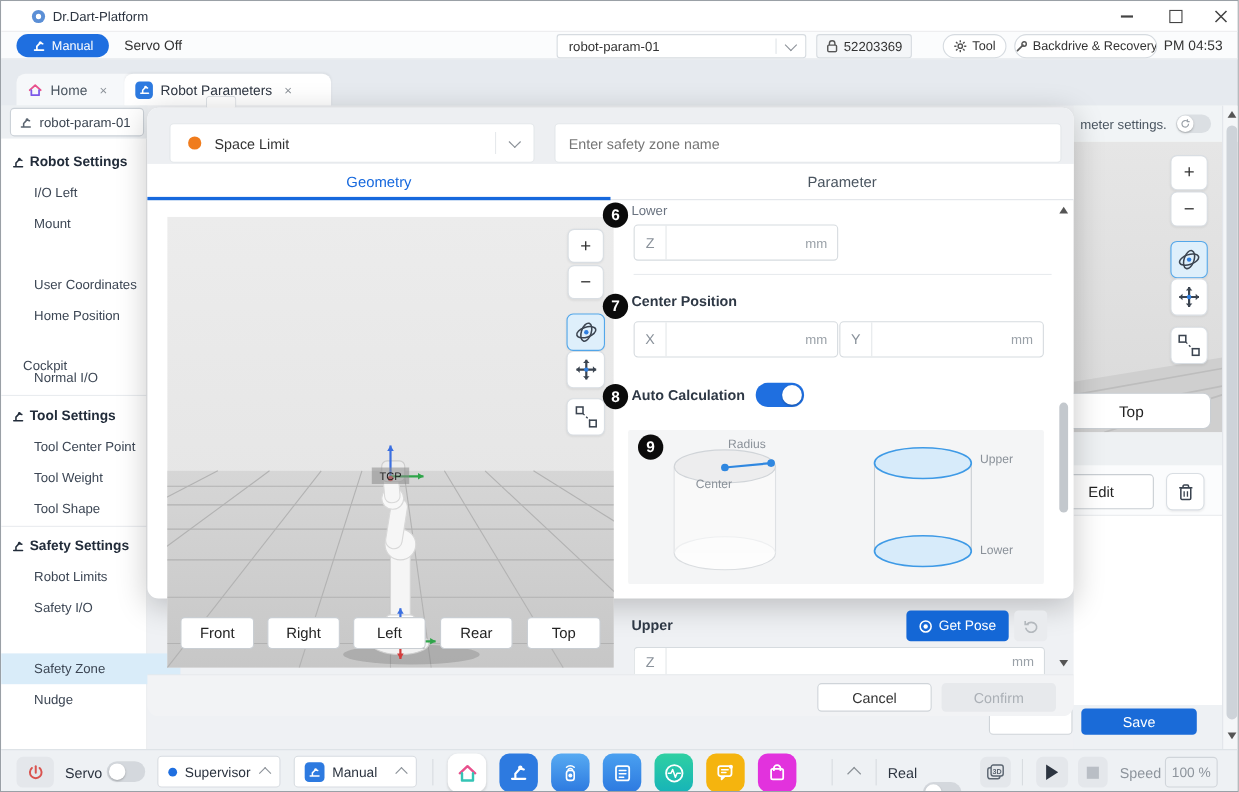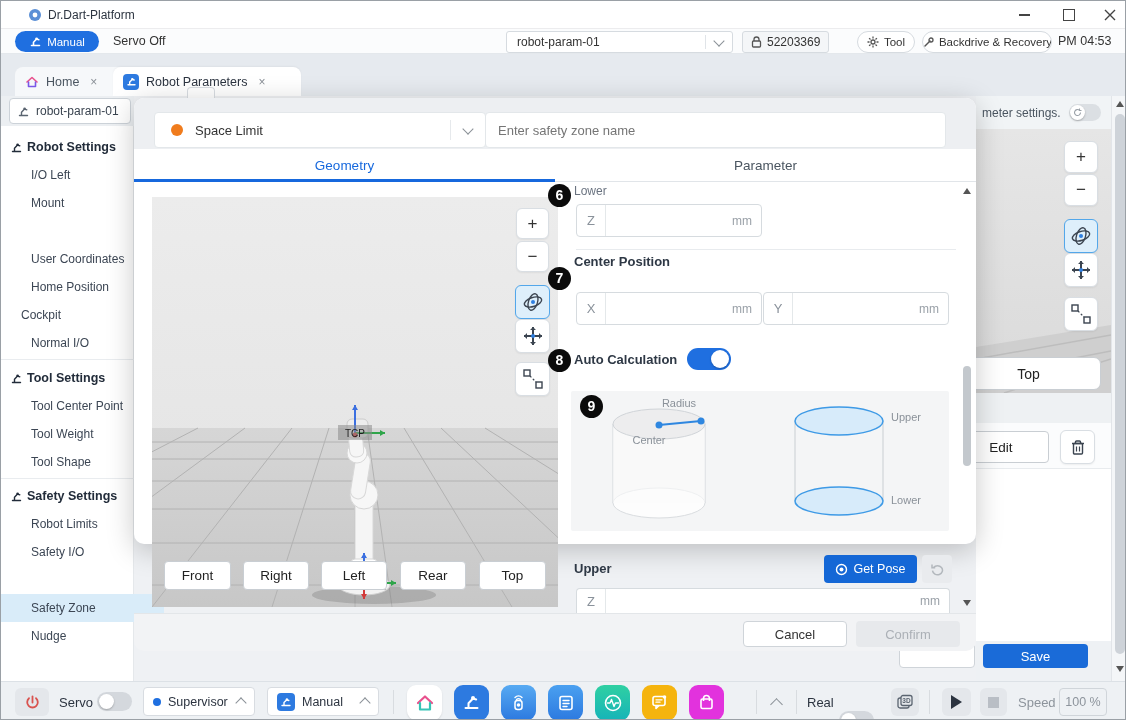--- a/index.html
+++ b/index.html
@@ -158,21 +158,21 @@
       <svg class="abs" style="left:9px;top:6px;" width="13" height="13">
           <path d="M2.5 10.5h8M4.5 10.5V7.2L7.5 4l2.3.8" fill="none" stroke="#222c3a" stroke-width="1.4" stroke-linecap="round" stroke-linejoin="round"></path>
           <circle cx="7.6" cy="3.8" r="1.3" fill="#222c3a"></circle>
         </svg>
       <span>Robot Settings</span>
     </div>
     <div class="sb-item" style="top:35px;">I/O Left</div>
     <div class="sb-item" style="top:63px;">Mount</div>
     <div class="sb-item" style="top:119px;">User Coordinates</div>
     <div class="sb-item" style="top:147px;">Home Position</div>
-    <div class="sb-item" style="top:175px;padding-left:20px;">Cockpit</div>
+    <div class="sb-item" style="top:192px;padding-left:20px;">Cockpit</div>
     <div class="sb-item" style="top:203px;">Normal I/O</div>
     <div class="sb-div" style="top:233px;"></div>
     <div class="sb-header" style="top:240px;">
       <svg class="abs" style="left:9px;top:6px;" width="13" height="13">
           <path d="M2.5 10.5h8M4.5 10.5V7.2L7.5 4l2.3.8" fill="none" stroke="#222c3a" stroke-width="1.4" stroke-linecap="round" stroke-linejoin="round"></path>
           <circle cx="7.6" cy="3.8" r="1.3" fill="#222c3a"></circle>
         </svg>
       <span>Tool Settings</span>
     </div>
     <div class="sb-item" style="top:266px;">Tool Center Point</div>
@@ -267,21 +267,21 @@
 
     <div class="abs" style="left:0;top:0;width:842px;height:51px;background:#edeff2;border-radius:10px 10px 0 0;">
       <div class="abs" style="left:20px;top:14px;width:332px;height:36px;background:#fff;border:1px solid #e3e7ea;border-radius:4px;display:flex;align-items:center;cursor:pointer;">
         <span style="width:12px;height:12px;border-radius:50%;background:#f07c1d;margin-left:16px;"></span>
         <span style="flex:1;padding-left:12px;font-size:13px;color:#333;">Space Limit</span>
         <span style="width:1px;height:20px;background:#e6e9ec;"></span>
         <span style="width:34px;display:flex;justify-content:center;">
             <i class="chev chev-down"></i>
           </span>
       </div>
-      <input class="abs" style="left: 351px; top: 14px; width: 461px; height: 36px; border: 1px solid rgb(227, 231, 234); border-radius: 4px; padding: 0px 12px; font-size: 13px; color: rgb(51, 51, 51); outline: none; font-family: inherit;" placeholder="Enter safety zone name">
+      <input class="abs" style="left: 370px; top: 14px; width: 461px; height: 36px; border: 1px solid rgb(227, 231, 234); border-radius: 4px; padding: 0px 12px; font-size: 13px; color: rgb(51, 51, 51); outline: none; font-family: inherit;" placeholder="Enter safety zone name">
     </div>
 
     <div class="abs" style="left:0;top:51px;width:842px;height:33px;background:#fff;border-bottom:1px solid #e1e5e9;">
       <div class="abs" style="left:0;top:0;width:421px;height:33px;display:flex;align-items:center;justify-content:center;font-size:13.5px;color:#1668dd;cursor:pointer;">
           <span>Geometry</span>
         </div>
       <div class="abs" style="left:421px;top:0;width:421px;height:33px;display:flex;align-items:center;justify-content:center;font-size:13.5px;color:#4a5560;cursor:pointer;">
           <span>Parameter</span>
         </div>
       <div class="abs" style="left:0;top:30px;width:421px;height:3px;background:#1668dd;"></div>
@@ -397,21 +397,21 @@
     </div>
 
     <span class="abs" style="left:440px;top:86px;font-size:12px;color:#6a7380;">Lower</span>
     <div class="abs fieldbox" style="left:442px;top:106px;width:186px;height:33px;">
       <span class="prefix">Z</span>
       <input style="">
       <span class="unit">mm</span>
     </div>
     <div class="abs" style="left:442px;top:151px;width:380px;height:1px;background:#e8ebee;"></div>
 
-    <span class="abs blabel" style="left:440px;top:156px;">Center Position</span>
+    <span class="abs blabel" style="left:440px;top:168px;">Center Position</span>
     <div class="abs fieldbox" style="left:442px;top:194px;width:186px;height:33px;">
       <span class="prefix">X</span>
       <input style="">
       <span class="unit">mm</span>
     </div>
     <div class="abs fieldbox" style="left:629px;top:194px;width:186px;height:33px;">
       <span class="prefix">Y</span>
       <input style="">
       <span class="unit">mm</span>
     </div>

